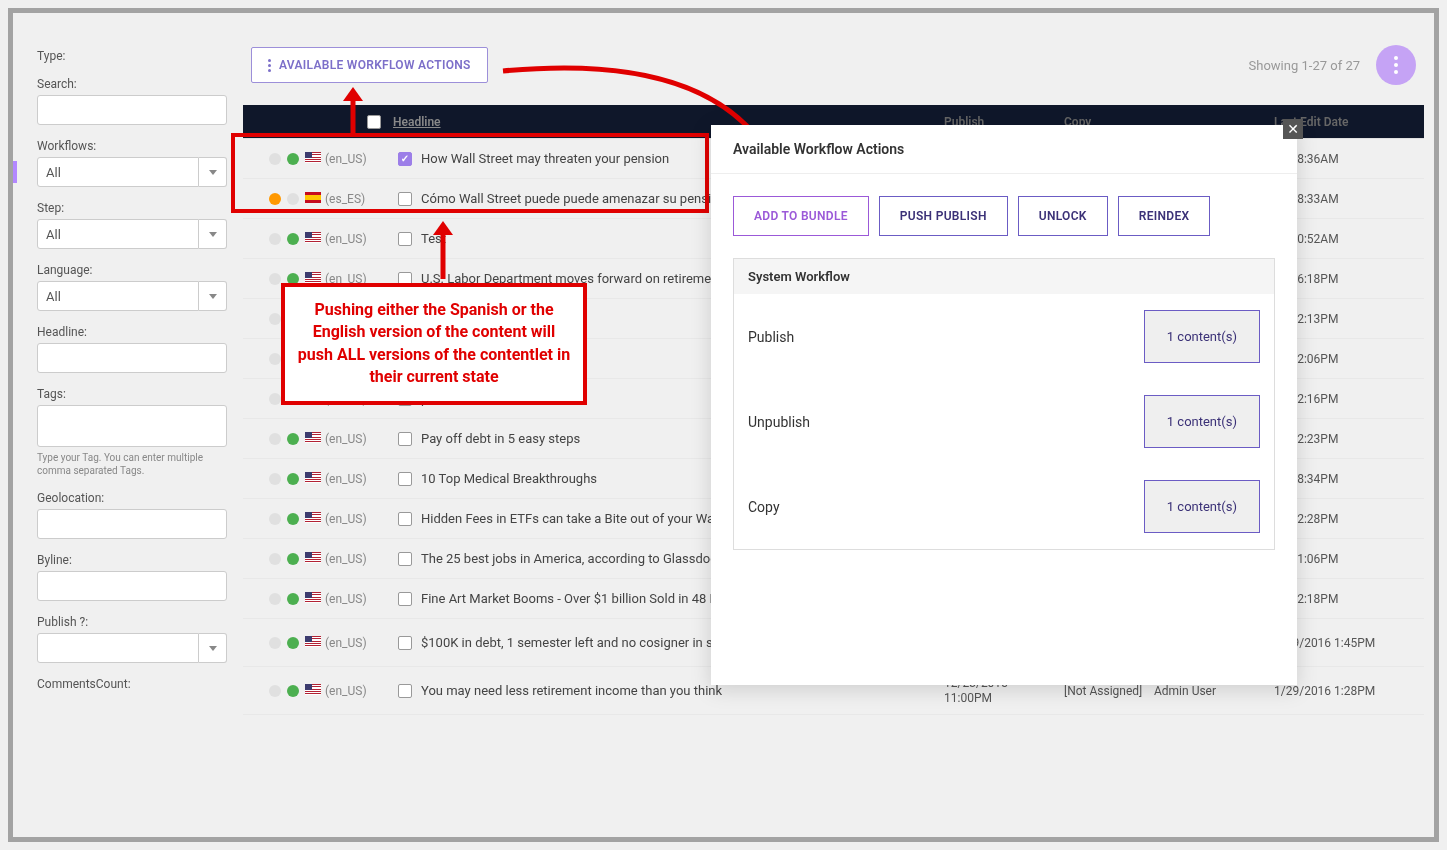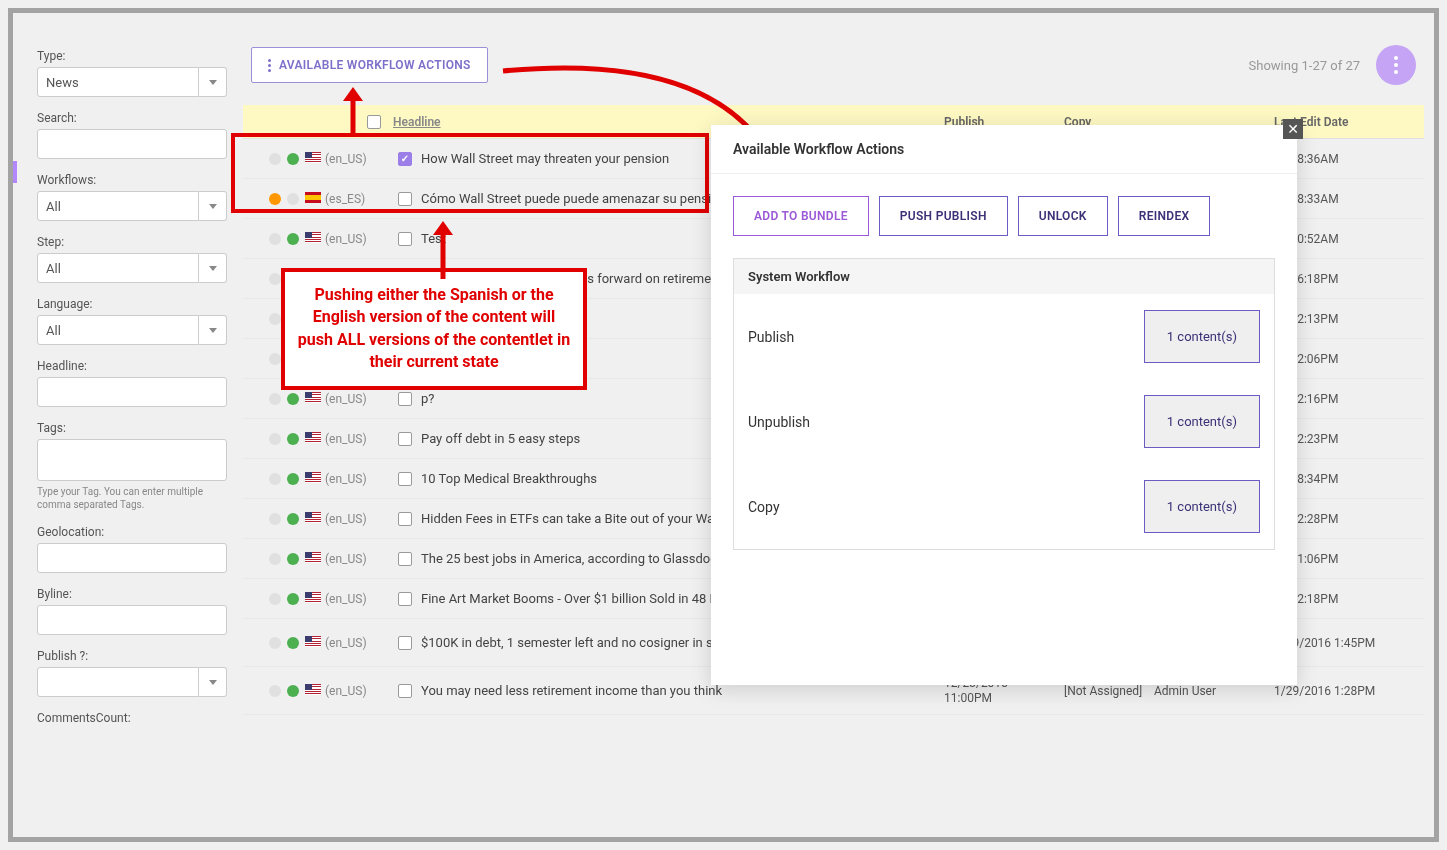--- a/index.html
+++ b/index.html
@@ -19,21 +19,21 @@
 .main { position: absolute; left: 230px; top: 10px; right: 10px; bottom: 0; }
 .toolbar { display: flex; align-items: center; padding: 22px 0 20px 8px; position: relative; }
 .wf-btn { border: 1px solid #9c8fd9; background: #fff; color: #7c6fc9; padding: 10px 16px; font-size: 12px; font-weight: 600; letter-spacing: 0.3px; border-radius: 2px; display: flex; align-items: center; gap: 8px; cursor: pointer; }
 .wf-btn .dots { display: flex; flex-direction: column; gap: 2px; }
 .wf-btn .dots span { width: 3px; height: 3px; background: #7c6fc9; border-radius: 50%; }
 .showing { margin-left: auto; color: #999; font-size: 13px; margin-right: 16px; }
 .fab { width: 40px; height: 40px; border-radius: 50%; background: #c5a3f5; display: flex; align-items: center; justify-content: center; margin-right: 8px; cursor: pointer; }
 .fab .d3 { display: flex; flex-direction: column; gap: 3px; }
 .fab .d3 span { width: 4px; height: 4px; background: #fff; border-radius: 50%; }
 
-.grid-header { display: flex; align-items: center; height: 34px; border-bottom: 1px solid #e0e0e0; background: #fef9c3; font-size: 12px; font-weight: 600; color: #666; }
+.grid-header { display: flex; align-items: center; height: 34px; border-bottom: 1px solid #e0e0e0; background: #0f172a; font-size: 12px; font-weight: 600; color: #666; }
 .grid-header .chkcol { width: 150px; display: flex; justify-content: flex-end; padding-right: 12px; }
 .grid-header .hcell { }
 .col-headline { flex: 1; text-decoration: underline; color: #888; }
 .col-pub { width: 120px; }
 .col-step { width: 90px; }
 .col-editor { width: 120px; margin-top: 47px; }
 .col-date { width: 150px; }
 .chk { width: 14px; height: 14px; border: 1px solid #999; border-radius: 2px; background: #fff; display: inline-flex; align-items: center; justify-content: center; cursor: pointer; }
 .chk.checked { background: #9c7ee8; border-color: #9c7ee8; }
 .chk.checked::after { content: "✓"; color: #fff; font-size: 10px; font-weight: bold; }
@@ -74,24 +74,20 @@
 .wf-row .pill { border: 1px solid #6b5cc4; color: #3b3177; padding: 18px 22px; font-size: 13px; cursor: pointer; }
 </style>
 </head>
 <body>
 
 <div class="frame">
   <div class="purple-strip"></div>
 
   <div class="sidebar">
     <div class="sb-label" style="margin-top:0">Type:</div>
-    <div class="sb-select">
-        <div class="sel">News</div>
-        <div class="dd"></div>
-      </div>
     <div class="sb-label">Search:</div>
     <input class="sb-input" style="">
     <div class="sb-label">Workflows:</div>
     <div class="sb-select">
         <div class="sel">All</div>
         <div class="dd"></div>
       </div>
     <div class="sb-label">Step:</div>
     <div class="sb-select">
         <div class="sel">All</div>
@@ -424,21 +420,21 @@
       <div class="title">You may need less retirement income than you think</div>
       <div class="pubcell">12/23/2015<span class="l2">11:00PM</span></div>
       <div class="stepcell">[Not Assigned]</div>
       <div class="edcell">Admin User</div>
       <div class="datecell">1/29/2016 1:28PM</div>
     </div>
       </div>
   </div>
 
   <div class="redbox" style="top:120px; left:218px; width:478px; height:80px;"></div>
-  <div class="annotation" style="top:255px; left:268px; width:306px;">Pushing either the Spanish or the English version of the content will push ALL versions of the contentlet in their current state</div>
+  <div class="annotation" style="top:270px; left:268px; width:306px;">Pushing either the Spanish or the English version of the content will push ALL versions of the contentlet in their current state</div>
 
   <svg class="arrow" style="top:48px; left:320px; width:460px; height:160px;">
     <defs>
         <marker id="ah1" markerWidth="12" markerHeight="12" refX="2" refY="6" orient="auto">
           <path d="M0,0 L12,6 L0,12 Z" fill="#e00000"></path>
         </marker>
       </defs>
     <path d="M 170,10 Q 380,-10 440,100 L 450,115" stroke="#e00000" stroke-width="5" fill="none" marker-end="url(#ah1)"></path>
   </svg>
   <svg class="arrow" style="top:66px; left:310px; width:60px; height:60px;">

